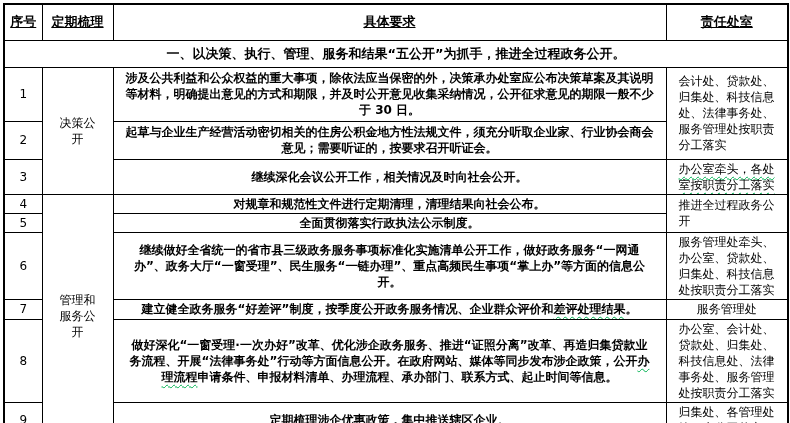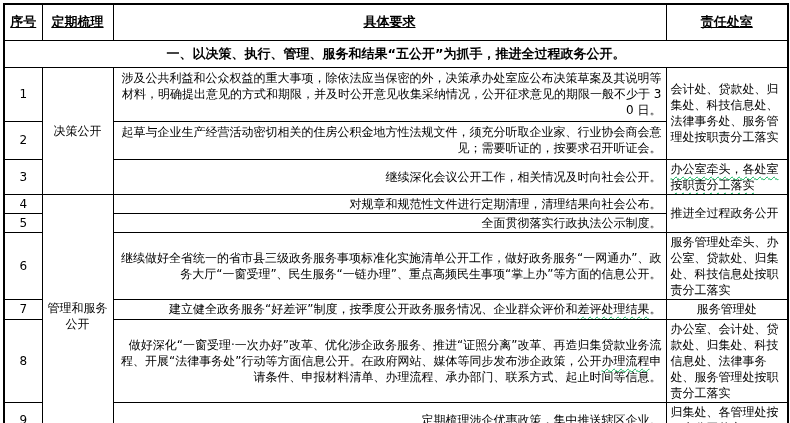--- a/index.html
+++ b/index.html
@@ -14,21 +14,21 @@
   }
   table.doc-table {
     border-collapse: collapse;
     table-layout: fixed;
     margin: 3px 0 0 3px;
     width: 784px;
     border: 2px solid #000;
   }
   .doc-table th, .doc-table td {
     border: 1px solid #000;
-    padding: 1px 4px;
+    padding: 1px 12px;
     font-size: 12px;
     line-height: 16px;
     vertical-align: middle;
     overflow: hidden;
     word-break: break-all;
   }
   .head-row th {
     font-weight: bold;
     text-align: center;
     font-size: 13px;
@@ -37,21 +37,21 @@
     text-decoration: underline;
   }
   .section-row td {
     font-weight: bold;
     text-align: center;
     font-size: 13px;
     height: 27px;
   }
   .no-cell { text-align: center; }
   .task-cell { text-align: center; }
-  .req-cell { text-align: right; }
+  .req-cell { text-align: center; font-weight: bold; }
   .dept-cell { text-align: left; padding: 1px 3px; }
   .dept-center { text-align: center; }
   .wavy {
     text-decoration-line: underline;
     text-decoration-style: wavy;
     text-decoration-color: #00b050;
     text-decoration-thickness: 1px;
     text-underline-offset: 3px;
   }
 </style>

